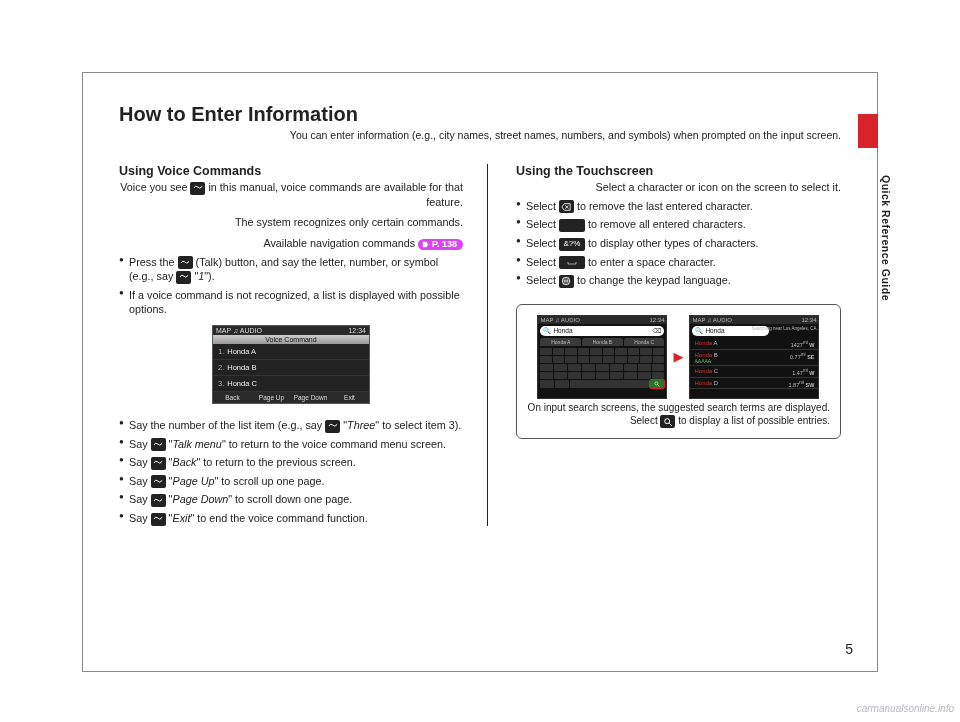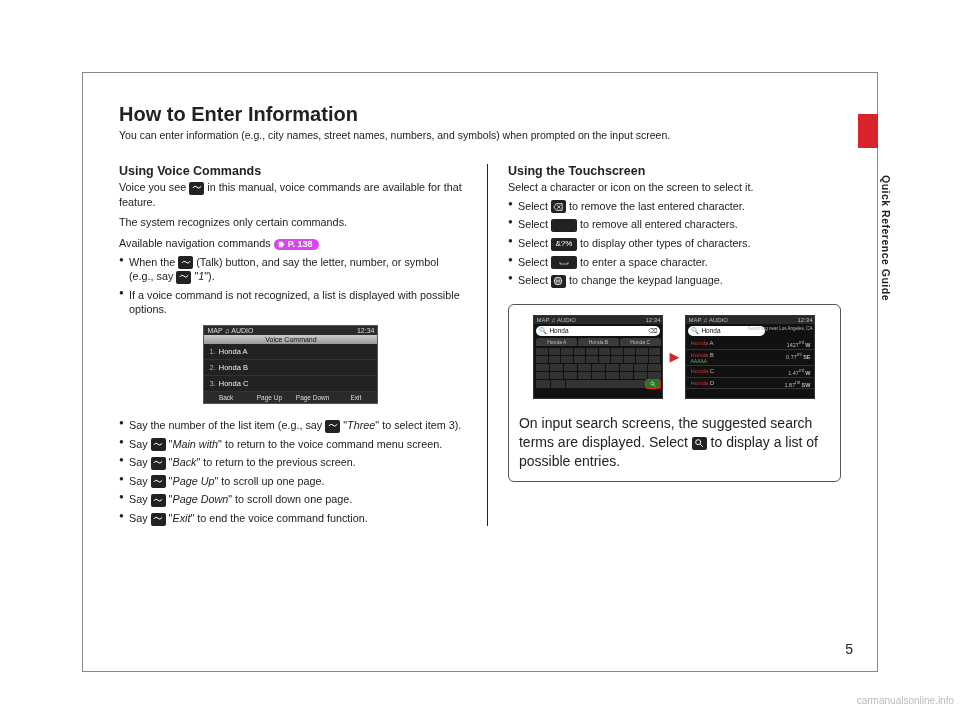--- a/index.html
+++ b/index.html
@@ -56,29 +56,29 @@
   .cols {
     display: flex;
     gap: 0;
   }
   .col-left {
     width: 370px;
     padding-right: 24px;
   }
   .col-right {
     width: 356px;
-    padding-left: 20px;
+    padding-left: 28px;
     border-left: 0.6px solid #222;
   }
   h2 {
     font-size: 12.5px;
     font-weight: bold;
     margin-bottom: 2px;
   }
-  p { font-size: 10.8px; line-height: 1.35; }
+  p { font-size: 10.8px; line-height: 1.35; text-align: right; }
   ul { list-style: none; }
   ul li {
     font-size: 10.8px;
     line-height: 1.35;
     padding-left: 10px;
     position: relative;
     margin-top: 4px;
   }
   ul li::before {
     content: "●";
@@ -113,21 +113,21 @@
     vertical-align: middle;
     line-height: 1;
   }
   .icon-box.wide { width: 26px; }
   .icon-box svg { width: 10px; height: 10px; fill: #fff; }
   .italic { font-style: italic; }
   .spacer6 { height: 6px; }
 
   
   .vc-shot {
-    width: 175px;
+    width: 158px;
     margin: 8px auto 14px auto;
     border: 1px solid #555;
     background: #be185d;
     font-size: 7px;
     color: #ddd;
   }
   .vc-top {
     display: flex;
     justify-content: space-between;
     background: #2a2a2a;
@@ -258,39 +258,40 @@
   .ts-res-row .dist { text-align: right; font-size: 5.5px; }
 
   .ts-sidecap {
     position: absolute;
     top: 10px; right: 2px;
     font-size: 4.5px;
     text-align: right;
   }
 
   .ts-caption {
-    font-size: 14px;
-    text-align: left;
+    font-size: 10px;
+    text-align: right;
     line-height: 1.35;
-    margin-top: 15px;
+    margin-top: 2px;
   }
 
   .page-num {
     position: absolute;
     bottom: 14px;
     right: 24px;
     font-size: 14px;
   }
 
   .watermark {
     position: absolute;
-    bottom: 16px;
+    bottom: 8px;
     right: 6px;
     font-size: 10px;
     color: #b9b9c0;
+    font-style: italic;
   }
 </style>
 </head>
 <body>
 
 <div class="page-outer">
   <div class="page-content">
 
     <h1>How to Enter Information</h1>
     <p class="sub">You can enter information (e.g., city names, street names, numbers, and symbols) when prompted on the input screen.</p>
@@ -312,21 +313,21 @@
         <p>
           <span>Available navigation commands </span><span class="pill">
               <svg viewBox="0 0 10 10">
                 <path d="M2 2 H6 L8 5 L6 8 H2 Z" fill="#fff"></path>
               </svg>
               <span>P. 138</span>
             </span>
         </p>
         <ul>
           <li>
-            <span>When the </span><span class="icon-box">
+            <span>Press the </span><span class="icon-box">
                 <svg viewBox="0 0 12 12">
                   <path d="M1 6 Q3 2 6 5 Q8 8 11 4" stroke="#fff" stroke-width="1.2" fill="none"></path>
                 </svg>
               </span><span> (Talk) button, and say the letter, number, or symbol (e.g., say </span><span class="icon-box">
                 <svg viewBox="0 0 12 12">
                   <path d="M1 6 Q3 2 6 5 Q8 8 11 4" stroke="#fff" stroke-width="1.2" fill="none"></path>
                 </svg>
               </span><span> "</span><span class="italic">1</span><span>").</span>
           </li>
           <li>If a voice command is not recognized, a list is displayed with possible options.</li>
@@ -352,21 +353,21 @@
         <ul>
           <li><span>Say the number of the list item (e.g., say </span><span class="icon-box">
                 <svg viewBox="0 0 12 12">
                   <path d="M1 6 Q3 2 6 5 Q8 8 11 4" stroke="#fff" stroke-width="1.2" fill="none"></path>
                 </svg>
               </span> "<span class="italic">Three</span><span>" to select item 3).</span></li>
           <li><span>Say </span><span class="icon-box">
                 <svg viewBox="0 0 12 12">
                   <path d="M1 6 Q3 2 6 5 Q8 8 11 4" stroke="#fff" stroke-width="1.2" fill="none"></path>
                 </svg>
-              </span> "<span class="italic">Main with</span><span>" to return to the voice command menu screen.</span></li>
+              </span> "<span class="italic">Talk menu</span><span>" to return to the voice command menu screen.</span></li>
           <li><span>Say </span><span class="icon-box">
                 <svg viewBox="0 0 12 12">
                   <path d="M1 6 Q3 2 6 5 Q8 8 11 4" stroke="#fff" stroke-width="1.2" fill="none"></path>
                 </svg>
               </span> "<span class="italic">Back</span><span>" to return to the previous screen.</span></li>
           <li><span>Say </span><span class="icon-box">
                 <svg viewBox="0 0 12 12">
                   <path d="M1 6 Q3 2 6 5 Q8 8 11 4" stroke="#fff" stroke-width="1.2" fill="none"></path>
                 </svg>
               </span> "<span class="italic">Page Up</span><span>" to scroll up one page.</span></li>

